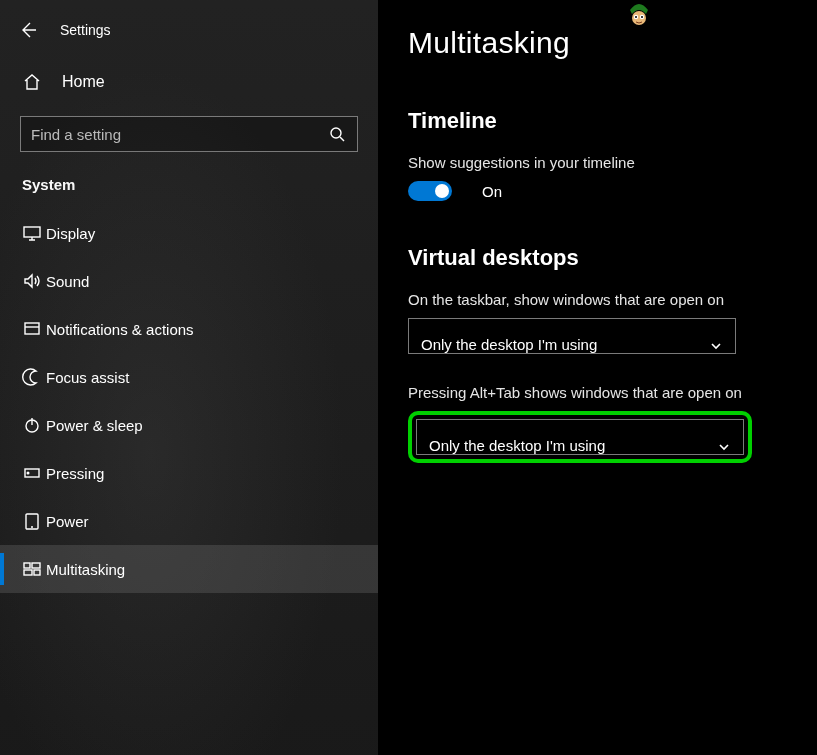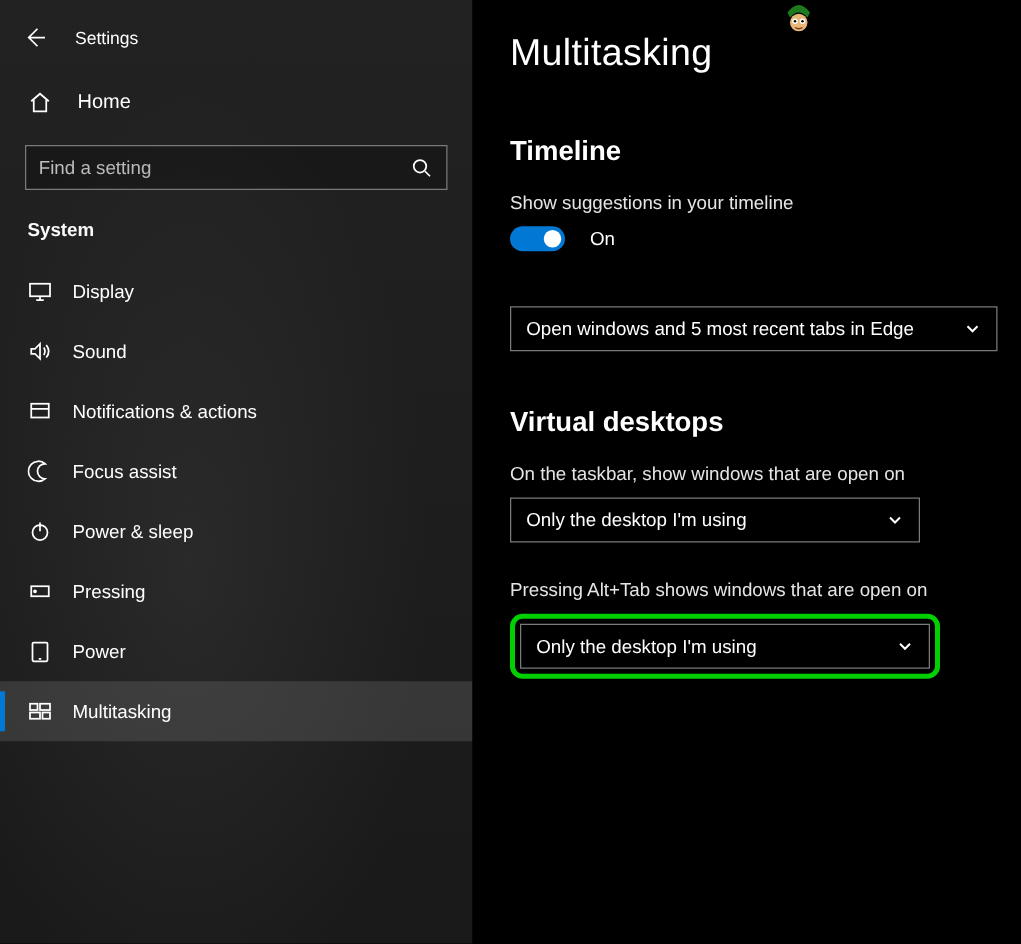--- a/index.html
+++ b/index.html
@@ -63,21 +63,21 @@
   .search-box input::placeholder { color: #bdbdbd; }
   .cat-heading {
     font-size: 15px;
     font-weight: 600;
     padding: 0 22px 16px 22px;
   }
   .nav-list { list-style: none; }
   .nav-item {
     display: flex;
     align-items: center;
-    gap: 16px;
+    gap: 4px;
     padding: 14px 22px;
     cursor: pointer;
     position: relative;
     font-size: 15px;
   }
   .nav-item.active {
     background: rgba(120,120,120,0.30);
   }
   .nav-item.active::before {
     content:"";
@@ -92,21 +92,21 @@
     height: 100%;
     background: #000;
     padding: 26px 22px 0 30px;
     position: relative;
     overflow: hidden;
   }
   .page-title { font-size: 30px; font-weight: 400; margin-bottom: 48px; letter-spacing: 0.3px;}
   .section-title { font-size: 22px; font-weight: 700; margin-bottom: 20px; }
   .section { margin-bottom: 44px; }
   .setting-label { font-size: 15px; color: #e5e5e5; margin-bottom: 10px; }
-  .toggle-row { display:flex; align-items:center; gap:20px; }
+  .toggle-row { display:flex; align-items:center; gap:30px; }
   .toggle {
     width: 44px; height: 20px; border-radius: 10px;
     background: #0078d4; position: relative; cursor:pointer;
   }
   .toggle::after {
     content:""; position:absolute; right:3px; top:3px;
     width:14px; height:14px; border-radius:50%; background:#fff;
   }
   .toggle-text { font-size: 15px; }
   .dropdown {
@@ -115,21 +115,21 @@
     height: 36px;
     display: flex;
     align-items: center;
     justify-content: space-between;
     padding: 0 12px;
     font-size: 15px;
     cursor: pointer;
     color: #fff;
   }
   .dropdown.wide { width: 390px; }
-  .dropdown.narrow { width: 328px; }
+  .dropdown.narrow { width: 328px; align-items: flex-end; }
   .chevron { width:14px; height:14px; }
   .chevron svg { stroke:#fff; fill:none; stroke-width:1.6;}
   .highlight {
     border: 4px solid #00d000;
     border-radius: 10px;
     padding: 4px;
     display: inline-block;
   }
   .avatar {
     position: absolute;
@@ -271,26 +271,20 @@
   <div class="section">
     <h2 class="section-title">Timeline</h2>
     <div class="setting-label">Show suggestions in your timeline</div>
     <div class="toggle-row">
       <div class="toggle"></div>
       <span class="toggle-text">On</span>
     </div>
   </div>
 
   <div class="section">
-    <div class="dropdown wide">
-      <span>Open windows and 5 most recent tabs in Edge</span>
-      <span class="chevron"><svg viewBox="0 0 14 14">
-            <path d="M3 5 L7 9 L11 5"></path>
-          </svg></span>
-    </div>
   </div>
 
   <div class="section" style="margin-bottom:28px;">
     <h2 class="section-title">Virtual desktops</h2>
 
     <div class="setting-label">On the taskbar, show windows that are open on</div>
     <div class="dropdown narrow" style="margin-bottom:30px;">
       <span>Only the desktop I'm using</span>
       <span class="chevron"><svg viewBox="0 0 14 14">
             <path d="M3 5 L7 9 L11 5"></path>

